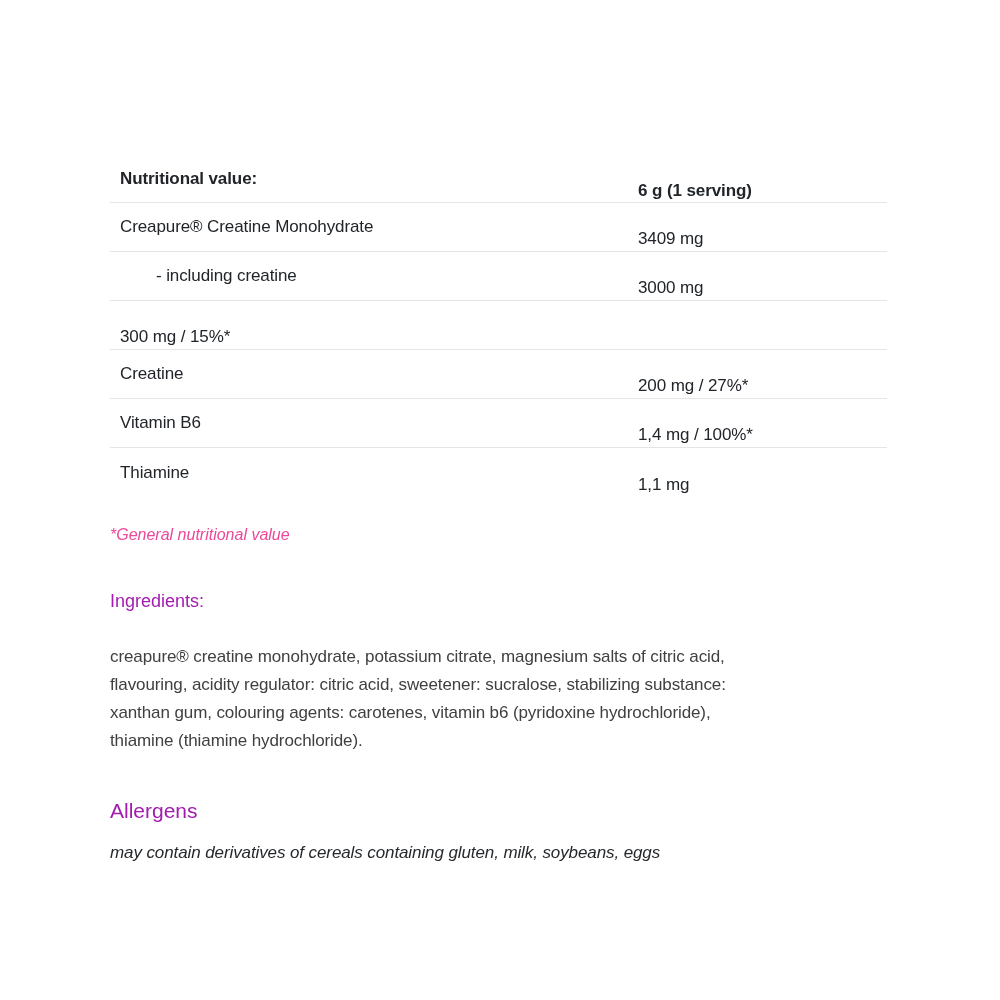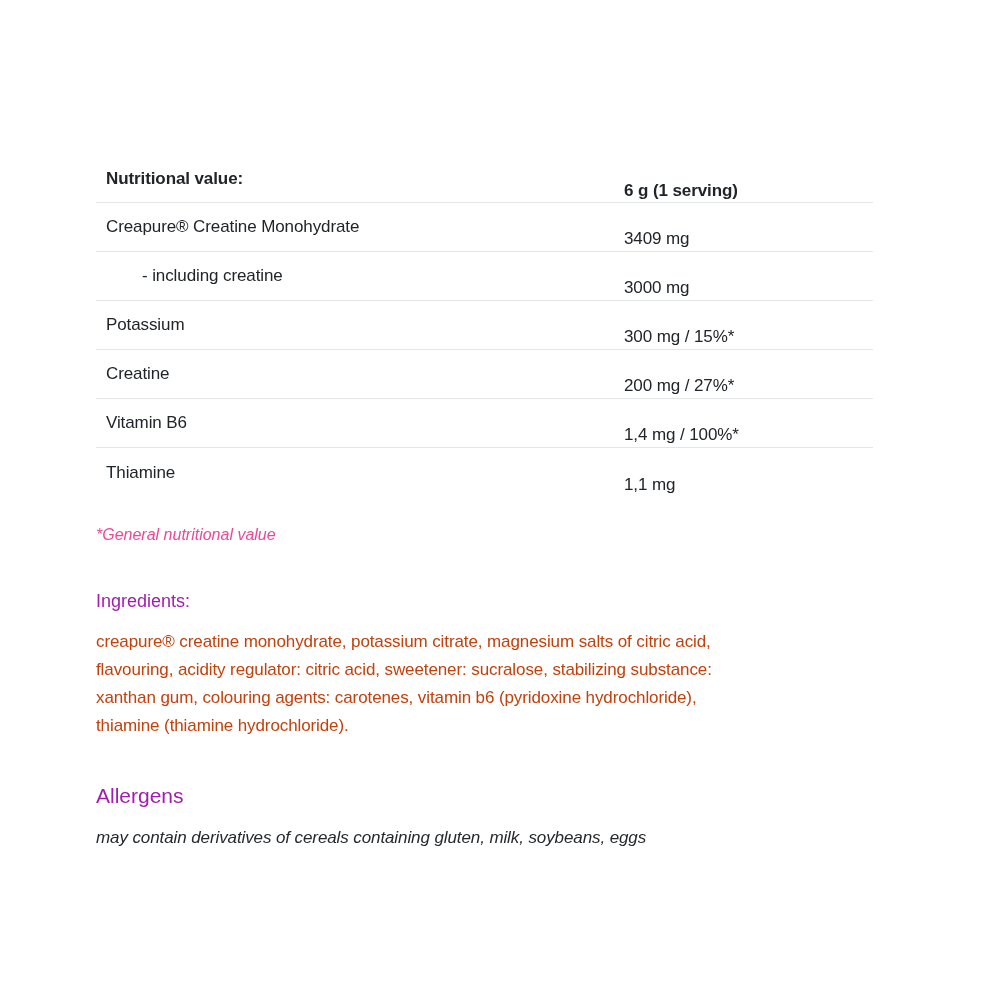--- a/index.html
+++ b/index.html
@@ -11,21 +11,21 @@
   }
   .page {
     position: relative;
     width: 1000px;
     height: 1000px;
     background: #ffffff;
     overflow: hidden;
   }
   .content {
     position: absolute;
-    left: 96px;
+    left: 110px;
     top: 155px;
     width: 777px;
   }
   
   .nutrition-table {
     width: 777px;
   }
   .t-row {
     display: flex;
     align-items: center;
@@ -69,25 +69,25 @@
     margin: 46px 0 0 0;
     font-size: 18px;
     font-weight: normal;
     line-height: 20px;
     color: #a21caf;
   }
   .section-heading.allergens {
     font-size: 21px;
   }
   .paragraph {
-    margin: 17px 0 0 0;
+    margin: 32px 0 0 0;
     font-size: 17px;
     line-height: 28px;
     letter-spacing: -0.1px;
-    color: #c2410c;
+    color: #404040;
   }
   .paragraph .line {
     display: block;
   }
   .allergens-text {
     margin-top: 22px;
     font-size: 17px;
     font-weight: normal;
     font-style: italic;
     line-height: 20px;
@@ -108,21 +108,20 @@
       </div>
       <div class="t-row">
         <div class="cell-label">Creapure® Creatine Monohydrate</div>
         <div class="cell-value">3409 mg</div>
       </div>
       <div class="t-row">
         <div class="cell-label indent">- including creatine</div>
         <div class="cell-value">3000 mg</div>
       </div>
       <div class="t-row">
-        <div class="cell-label">Potassium</div>
         <div class="cell-value">300 mg / 15%*</div>
       </div>
       <div class="t-row">
         <div class="cell-label">Creatine</div>
         <div class="cell-value">200 mg / 27%*</div>
       </div>
       <div class="t-row">
         <div class="cell-label">Vitamin B6</div>
         <div class="cell-value">1,4 mg / 100%*</div>
       </div>

